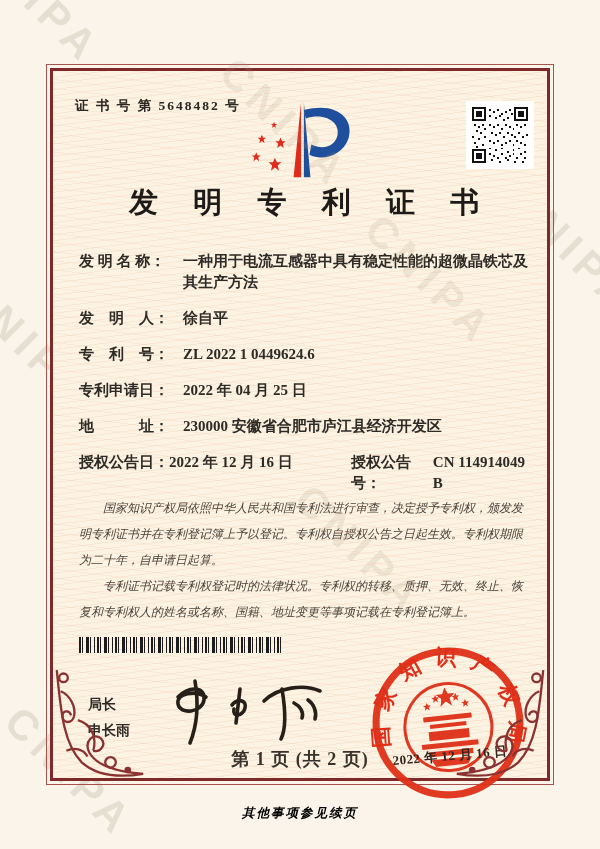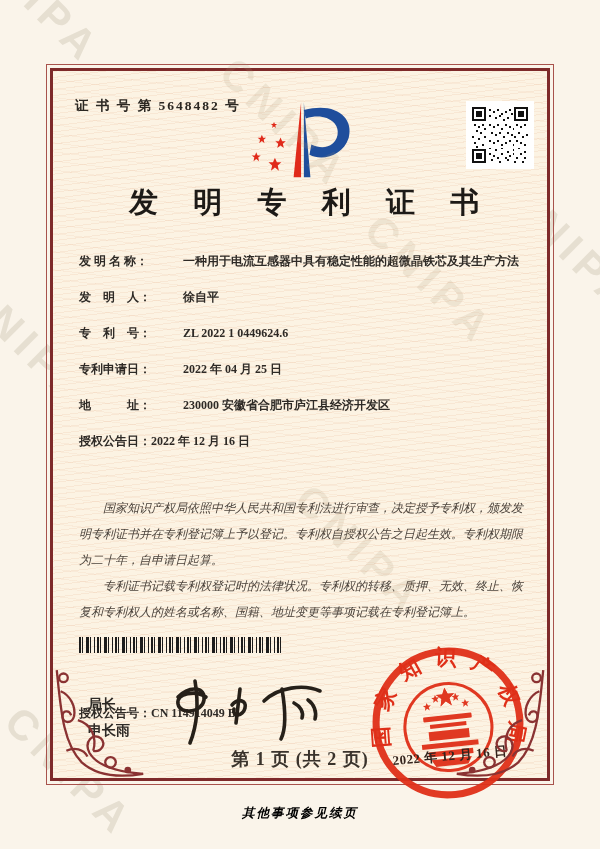--- a/index.html
+++ b/index.html
@@ -40,25 +40,25 @@
     position:absolute;left:413px;top:30px;width:68px;height:68px;
     background:#ffffff;display:flex;align-items:center;justify-content:center;
   }
   .qr-panel svg{width:56px;height:56px;}
   .doc-title{
     position:absolute;left:4px;top:112px;width:100%;text-align:center;
     font-size:29px;font-weight:700;letter-spacing:14px;text-indent:14px;
     color:#1d1a17;
   }
   
-  .fields{position:absolute;left:26px;top:180px;right:18px;font-size:12px;color:#2e2a26;}
+  .fields{position:absolute;left:26px;top:180px;right:18px;font-size:15px;color:#2e2a26;}
   .frow{margin-bottom:15px;line-height:21px;font-weight:700;display:flex;}
   .flabel{flex:0 0 104px;white-space:nowrap;}
   .fvalue{flex:1;}
-  .grant-row{display:flex;font-weight:700;line-height:21px;flex-direction:column;}
+  .grant-row{display:flex;font-weight:700;line-height:21px;}
   .grant-left{flex:0 0 272px;display:flex;}
   .grant-right{display:flex;}
   
   .paras{
     position:absolute;left:26px;top:424px;right:22px;
     font-size:12px;font-style:italic;line-height:26px;color:#4b433c;
   }
   .paras p{margin:0;text-indent:2em;}
   
   .barcode{

